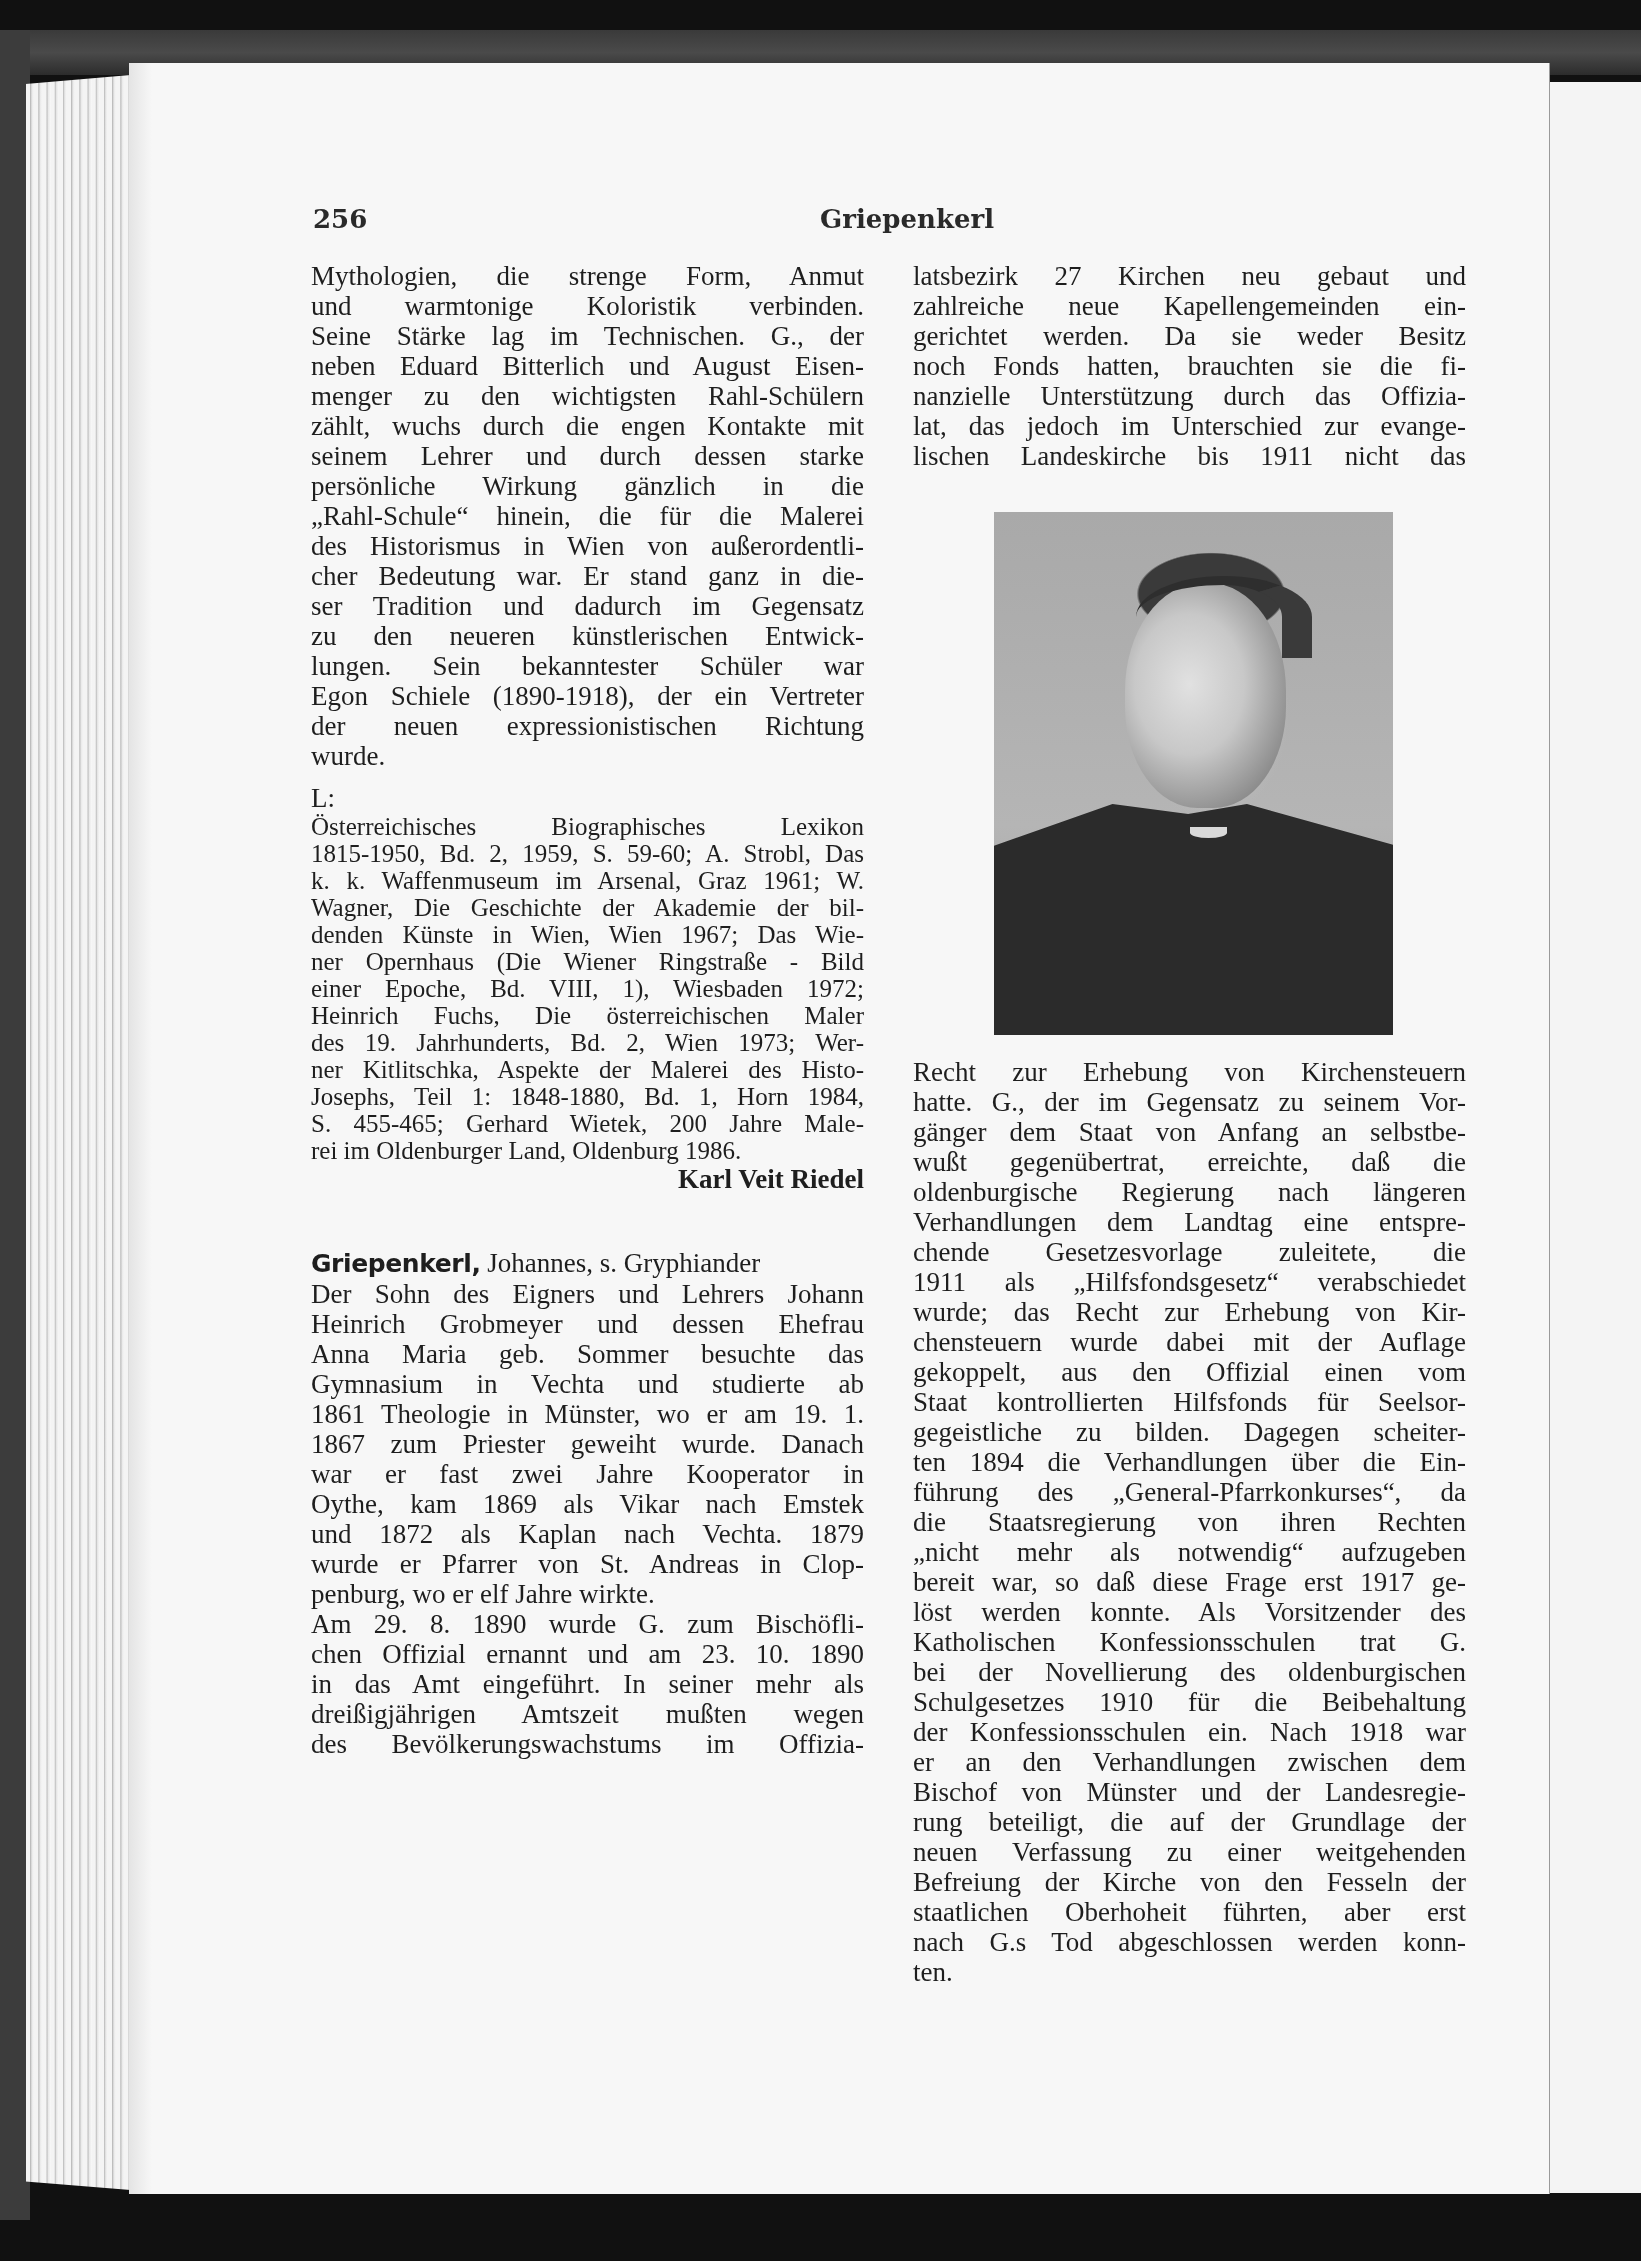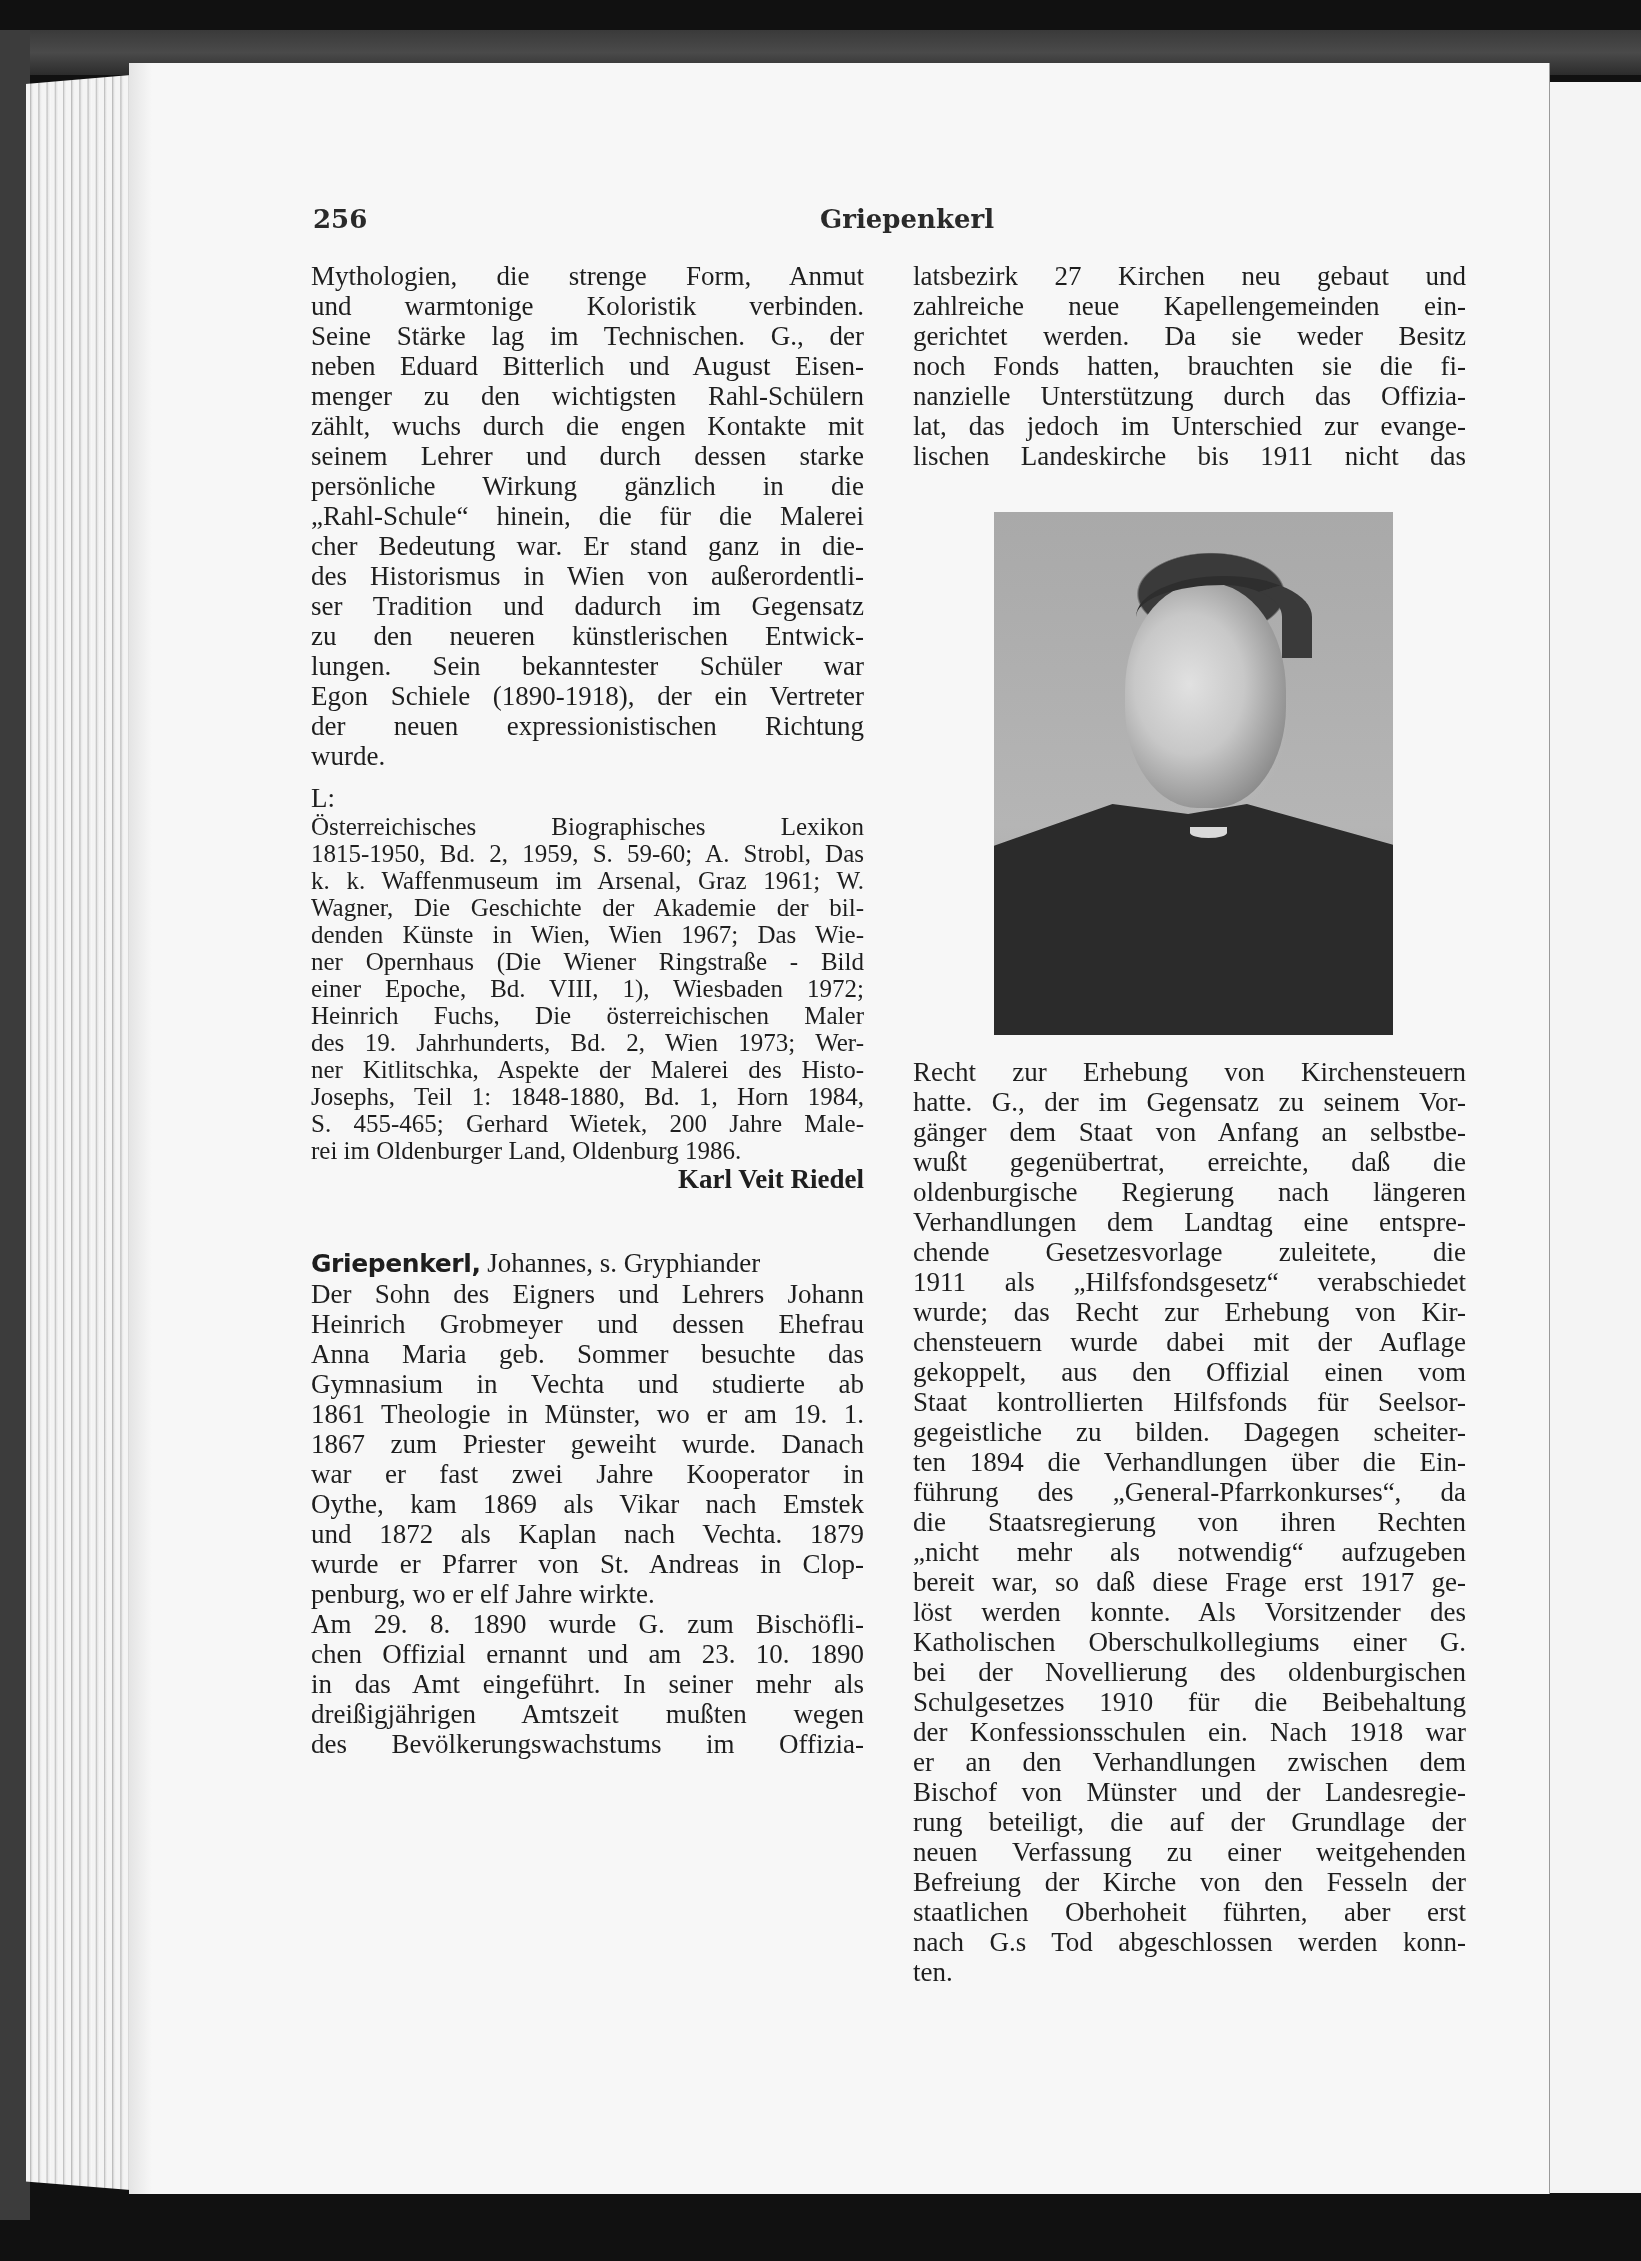--- a/index.html
+++ b/index.html
@@ -109,22 +109,22 @@
   <p id="left-cont">
       <span class="line">Mythologien, die strenge Form, Anmut</span>
       <span class="line">und warmtonige Koloristik verbinden.</span>
       <span class="line">Seine Stärke lag im Technischen. G., der</span>
       <span class="line">neben Eduard Bitterlich und August Eisen-</span>
       <span class="line">menger zu den wichtigsten Rahl-Schülern</span>
       <span class="line">zählt, wuchs durch die engen Kontakte mit</span>
       <span class="line">seinem Lehrer und durch dessen starke</span>
       <span class="line">persönliche Wirkung gänzlich in die</span>
       <span class="line">„Rahl-Schule“ hinein, die für die Malerei</span>
+      <span class="line">des Historismus in Wien von außerordentli-</span>
       <span class="line">cher Bedeutung war. Er stand ganz in die-</span>
-      <span class="line">des Historismus in Wien von außerordentli-</span>
       <span class="line">ser Tradition und dadurch im Gegensatz</span>
       <span class="line">zu den neueren künstlerischen Entwick-</span>
       <span class="line">lungen. Sein bekanntester Schüler war</span>
       <span class="line">Egon Schiele (1890-1918), der ein Vertreter</span>
       <span class="line">der neuen expressionistischen Richtung</span>
       <span class="line last">wurde.</span>
     </p>
   <p class="lit-label">L:</p>
   <p class="lit-text" id="left-lit">
       <span class="line">Österreichisches Biographisches Lexikon</span>
@@ -202,21 +202,21 @@
       <span class="line">chensteuern wurde dabei mit der Auflage</span>
       <span class="line">gekoppelt, aus den Offizial einen vom</span>
       <span class="line">Staat kontrollierten Hilfsfonds für Seelsor-</span>
       <span class="line">gegeistliche zu bilden. Dagegen scheiter-</span>
       <span class="line">ten 1894 die Verhandlungen über die Ein-</span>
       <span class="line">führung des „General-Pfarrkonkurses“, da</span>
       <span class="line">die Staatsregierung von ihren Rechten</span>
       <span class="line">„nicht mehr als notwendig“ aufzugeben</span>
       <span class="line">bereit war, so daß diese Frage erst 1917 ge-</span>
       <span class="line">löst werden konnte. Als Vorsitzender des</span>
-      <span class="line">Katholischen Oberschulkollegiums einer G.</span>
+      <span class="line">Katholischen Konfessionsschulen trat G.</span>
       <span class="line">bei der Novellierung des oldenburgischen</span>
       <span class="line">Schulgesetzes 1910 für die Beibehaltung</span>
       <span class="line">der Konfessionsschulen ein. Nach 1918 war</span>
       <span class="line">er an den Verhandlungen zwischen dem</span>
       <span class="line">Bischof von Münster und der Landesregie-</span>
       <span class="line">rung beteiligt, die auf der Grundlage der</span>
       <span class="line">neuen Verfassung zu einer weitgehenden</span>
       <span class="line">Befreiung der Kirche von den Fesseln der</span>
       <span class="line">staatlichen Oberhoheit führten, aber erst</span>
       <span class="line">nach G.s Tod abgeschlossen werden konn-</span>

